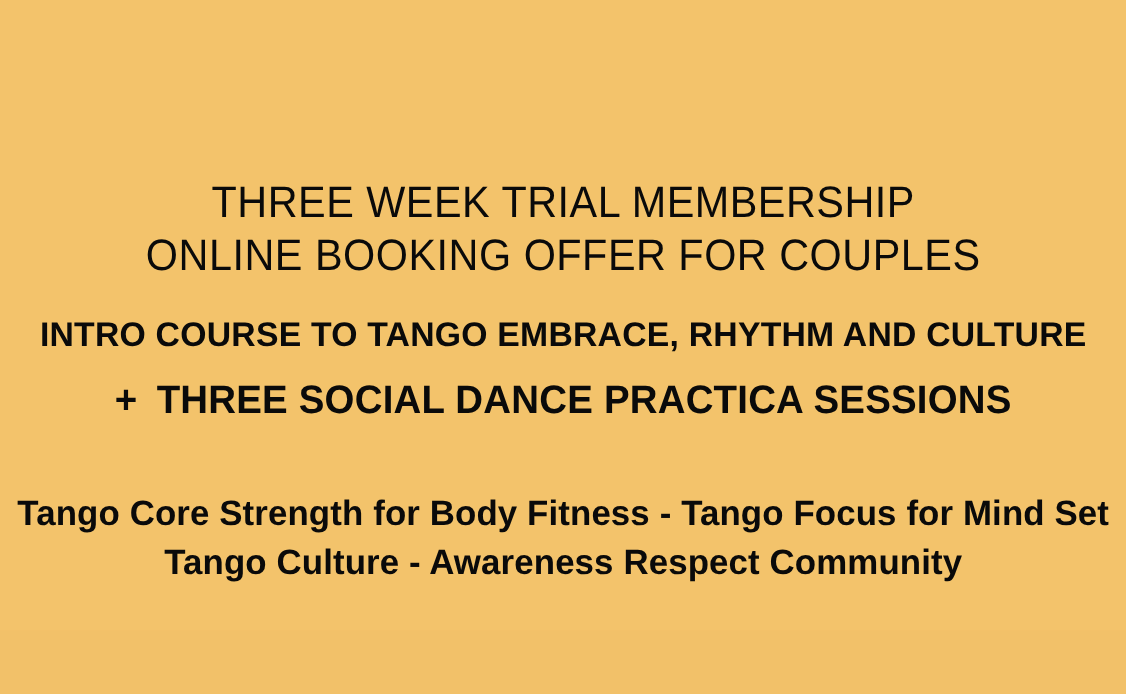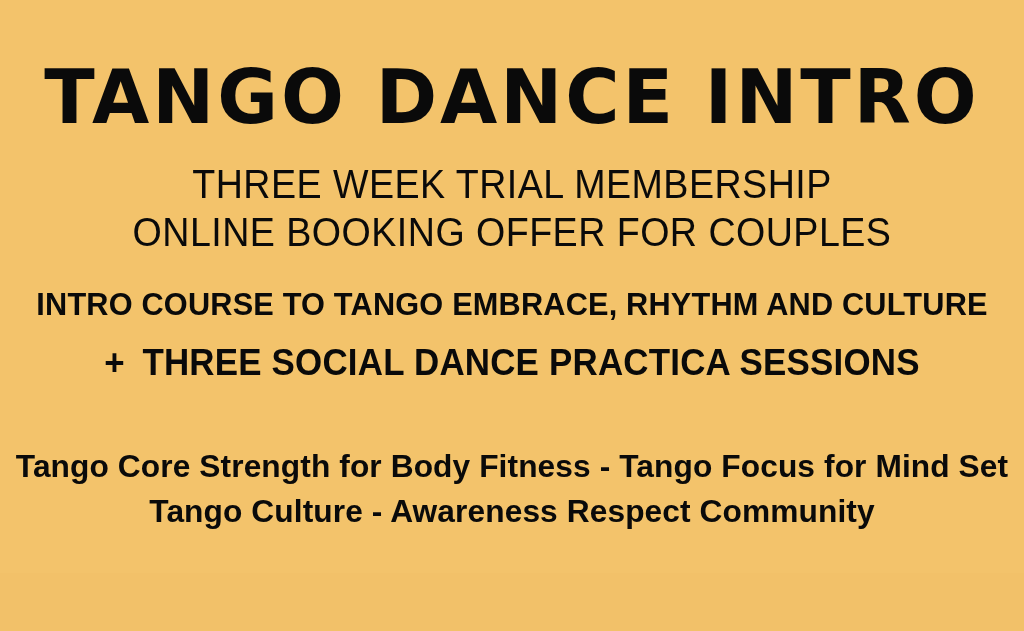--- a/index.html
+++ b/index.html
@@ -105,21 +105,20 @@
 </style>
 </head>
 <body>
 
 <div id="poster">
 
   <div id="tone-band"></div>
 
   <div id="content">
 
-    <div class="line headline">TANGO DANCE INTRO</div>
 
     <div class="line subtitle subtitle-1">THREE WEEK TRIAL MEMBERSHIP</div>
 
     <div class="line subtitle subtitle-2">ONLINE BOOKING OFFER FOR COUPLES</div>
 
     <div class="line offer-1">INTRO COURSE TO TANGO EMBRACE, RHYTHM AND CULTURE</div>
 
     <div class="line offer-2">
       <span class="plus-sign">+</span><span>THREE SOCIAL DANCE PRACTICA SESSIONS</span>
     </div>

